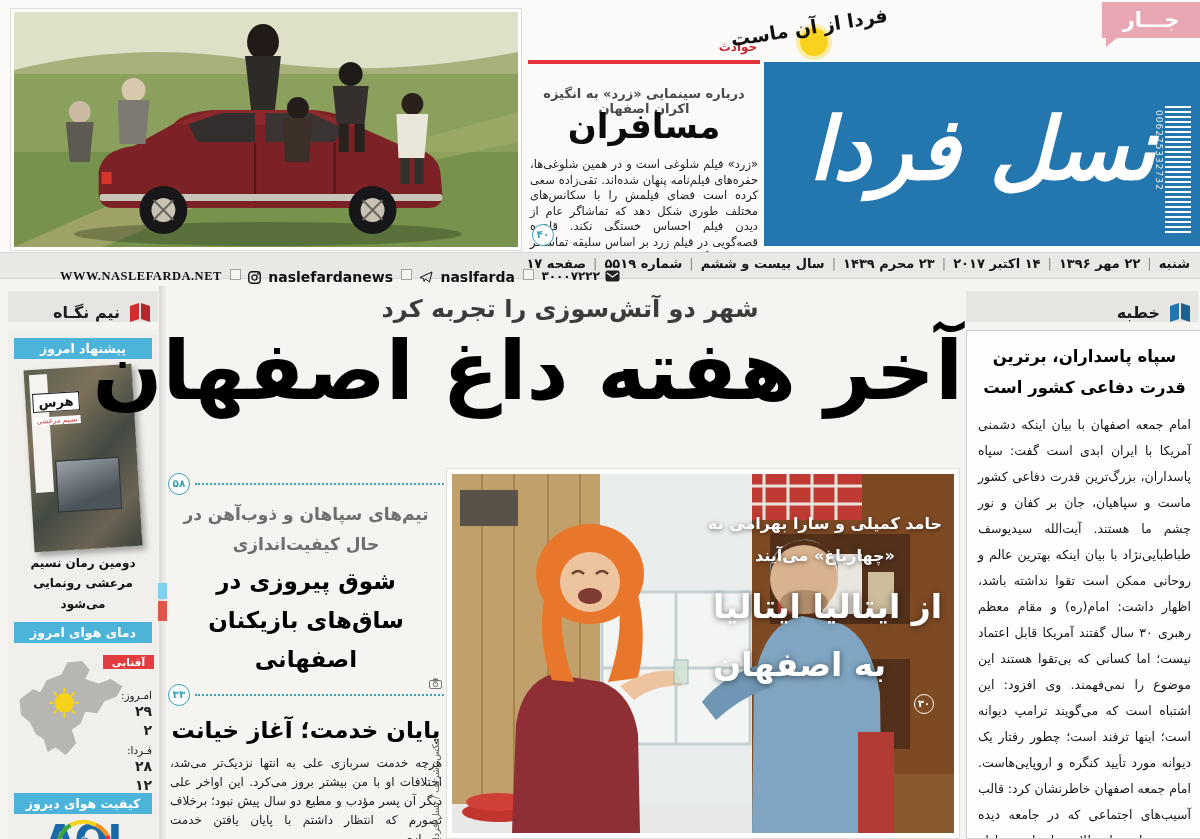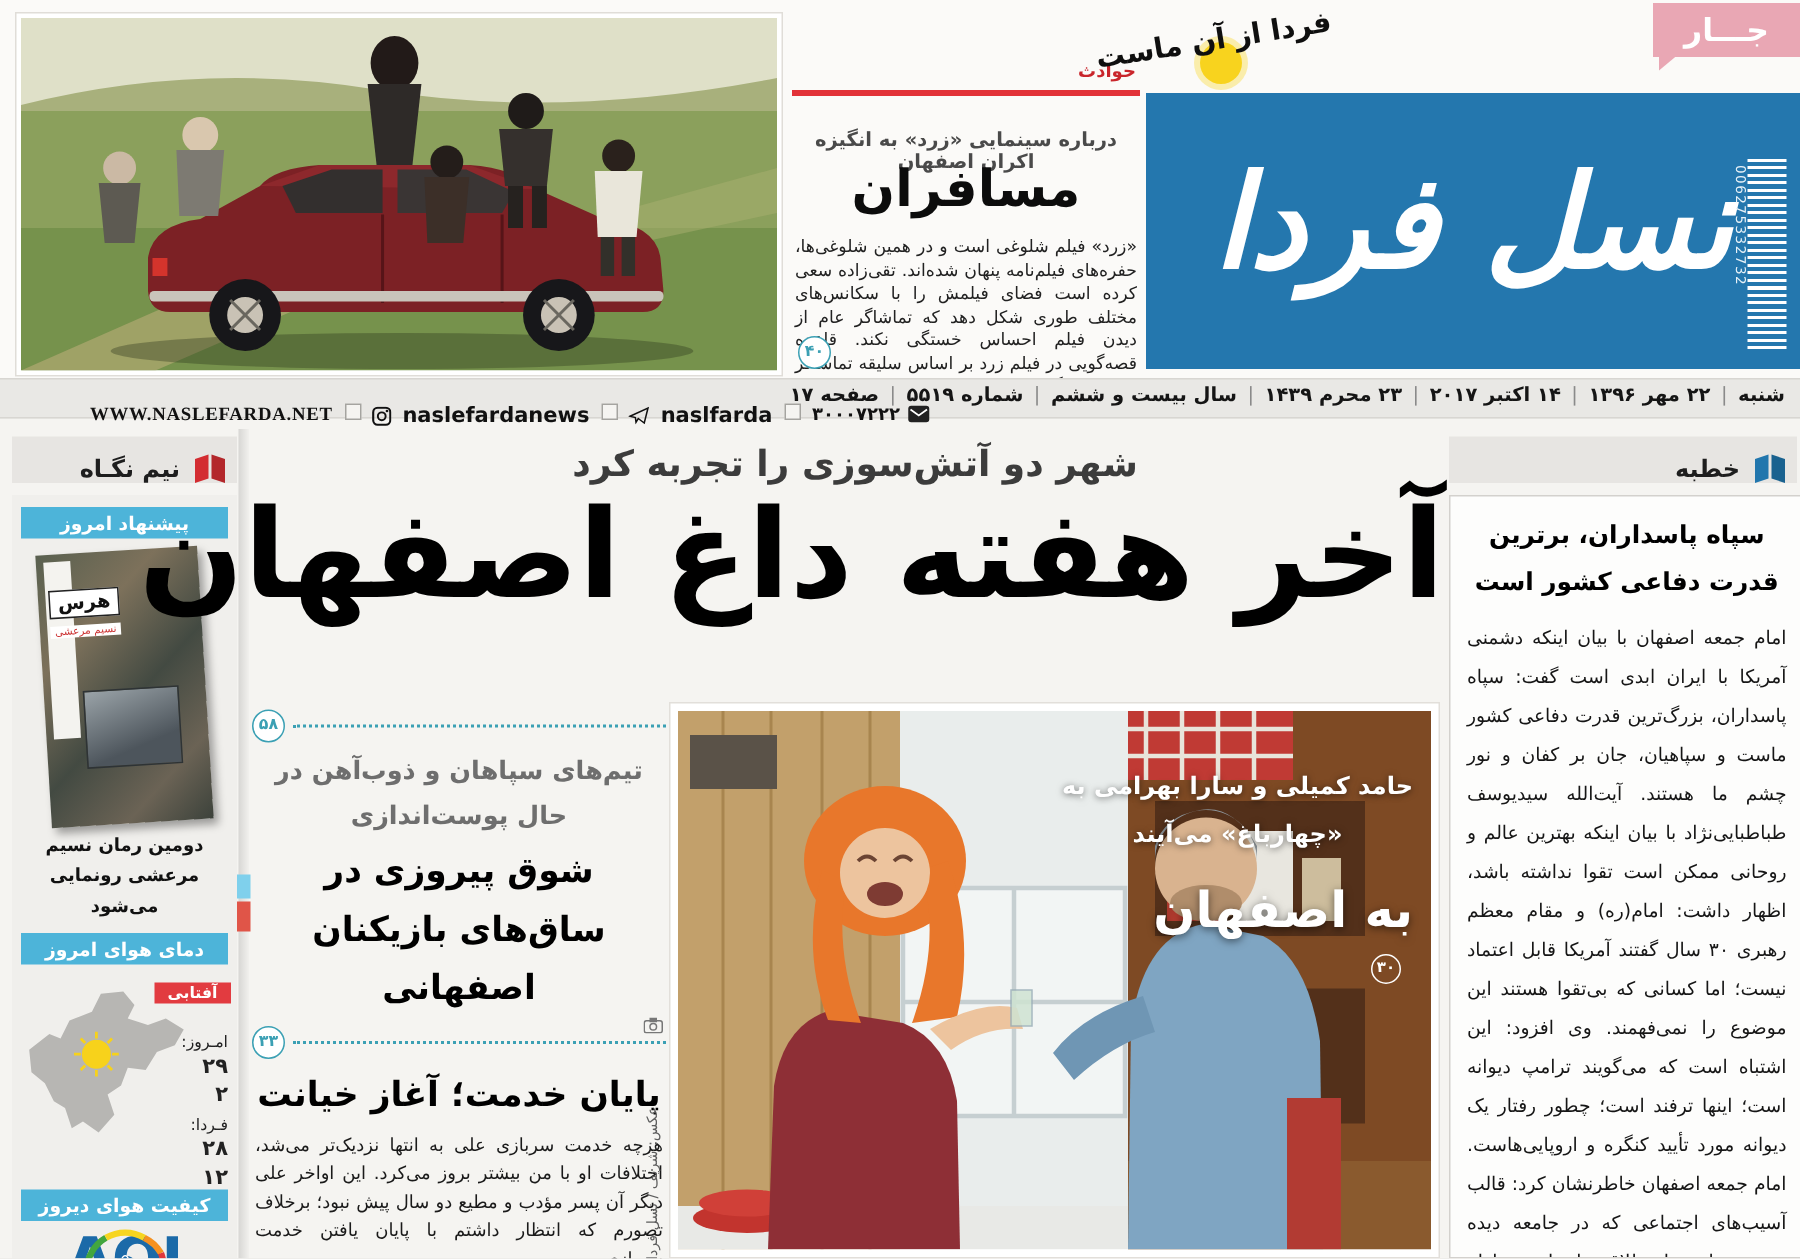--- a/index.html
+++ b/index.html
@@ -328,21 +328,21 @@
   </div>
 
   <div class="lead-kicker">شهر دو آتش‌سوزی را تجربه کرد</div>
   <div class="lead-headline">آخر هفته داغ اصفهان</div>
 
   <div class="subcol">
     <div class="rule">
       <span class="pbadge">۵۸</span>
       <span class="dots"></span>
     </div>
-    <div class="dek">تیم‌های سپاهان و ذوب‌آهن در حال پوست‌اندازی</div>
+    <div class="dek">تیم‌های سپاهان و ذوب‌آهن در حال کیفیت‌اندازی</div>
     <div class="h2">شوق پیروزی در ساق‌های بازیکنان اصفهانی</div>
     <div class="rule">
       <span class="pbadge">۳۳</span>
       <span class="dots"></span>
     </div>
     <div class="h2">پایان خدمت؛ آغاز خیانت</div>
     <div class="body-sm">هرچه خدمت سربازی علی به انتها نزدیک‌تر می‌شد، اختلافات او با من بیشتر بروز می‌کرد. این اواخر علی دیگر آن پسر مؤدب و مطیع دو سال پیش نبود؛ برخلاف تصورم که انتظار داشتم با پایان یافتن خدمت سربازی...</div>
 
   </div>
 
@@ -403,20 +403,21 @@
         <path d="M120,100 Q126,94 132,100" stroke="#6b4433" stroke-width="2.5" fill="none"></path>
         <path d="M144,100 Q150,94 156,100" stroke="#6b4433" stroke-width="2.5" fill="none"></path>
         <path d="M168,212 Q202,192 226,198 L230,212 Q204,210 182,226 Z" fill="#edc49e"></path>
         <rect x="222" y="186" width="14" height="24" fill="#cfe3d2" stroke="#9aafb8" opacity="0.85"></rect>
       </svg>
       <div class="kf-kicker">
         <span>حامد کمیلی و سارا بهرامی به</span><br>
         <span>«چهارباغ» می‌آیند</span>
       </div>
       <div class="kf-title">
+        <span>از ایتالیا ایتالیا</span>
         <span>
           <span>به اصفهان</span>
           <span class="wbadge">۳۰</span>
         </span>
       </div>
     </div>
   </div>
   <svg class="credit-cam" viewBox="0 0 13 11">
       <rect x="0.5" y="2.5" width="12" height="8" rx="1.5" fill="none" stroke="#777" stroke-width="1"></rect>
       <rect x="4" y="0.5" width="5" height="3" fill="#777"></rect>

